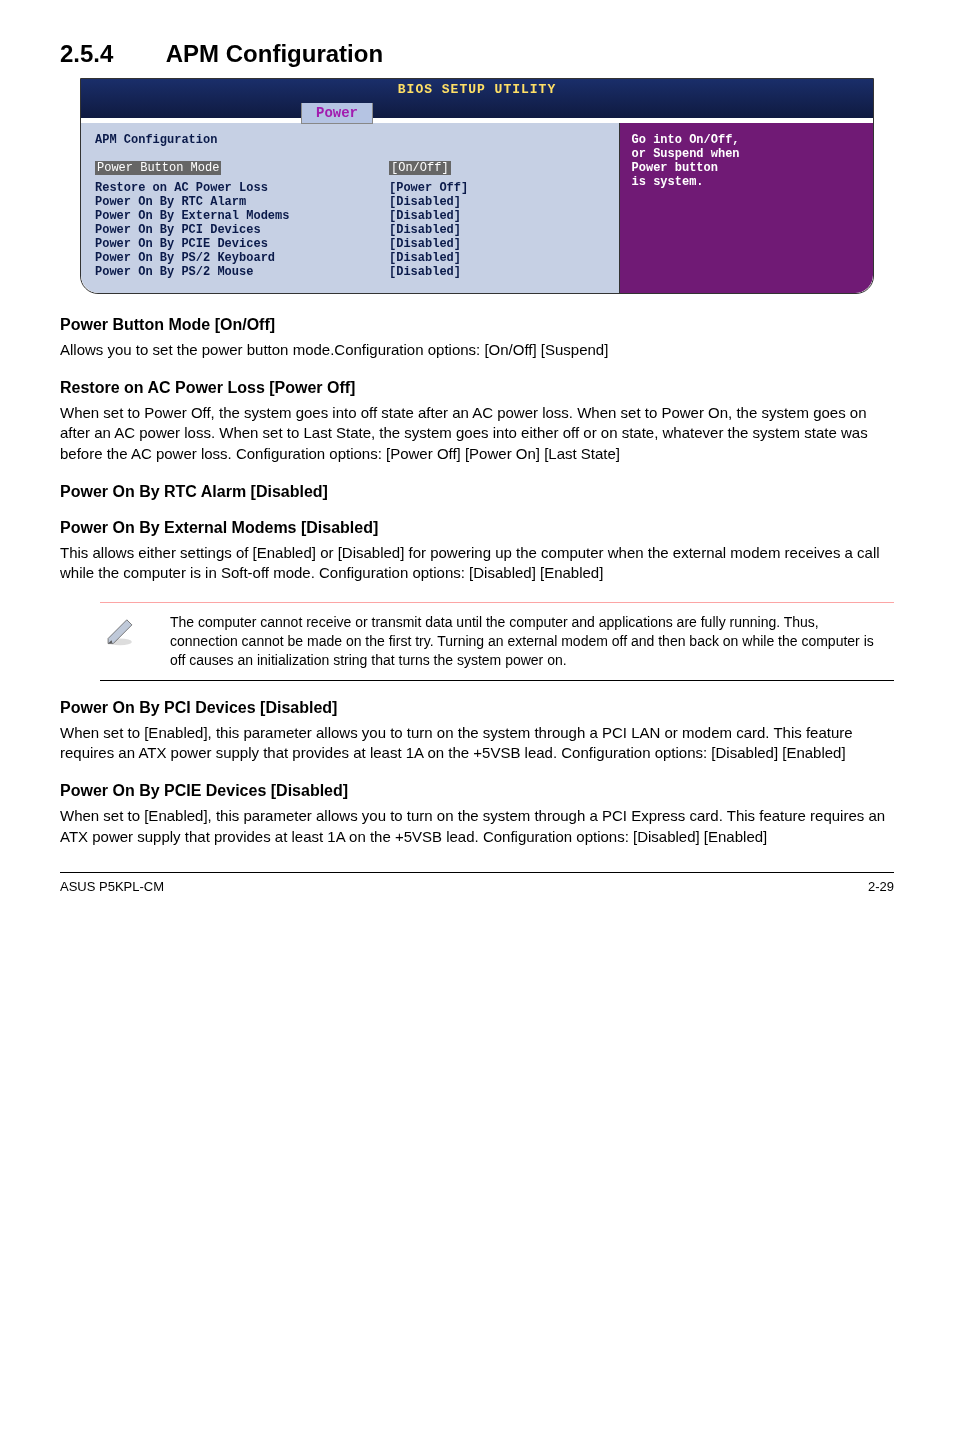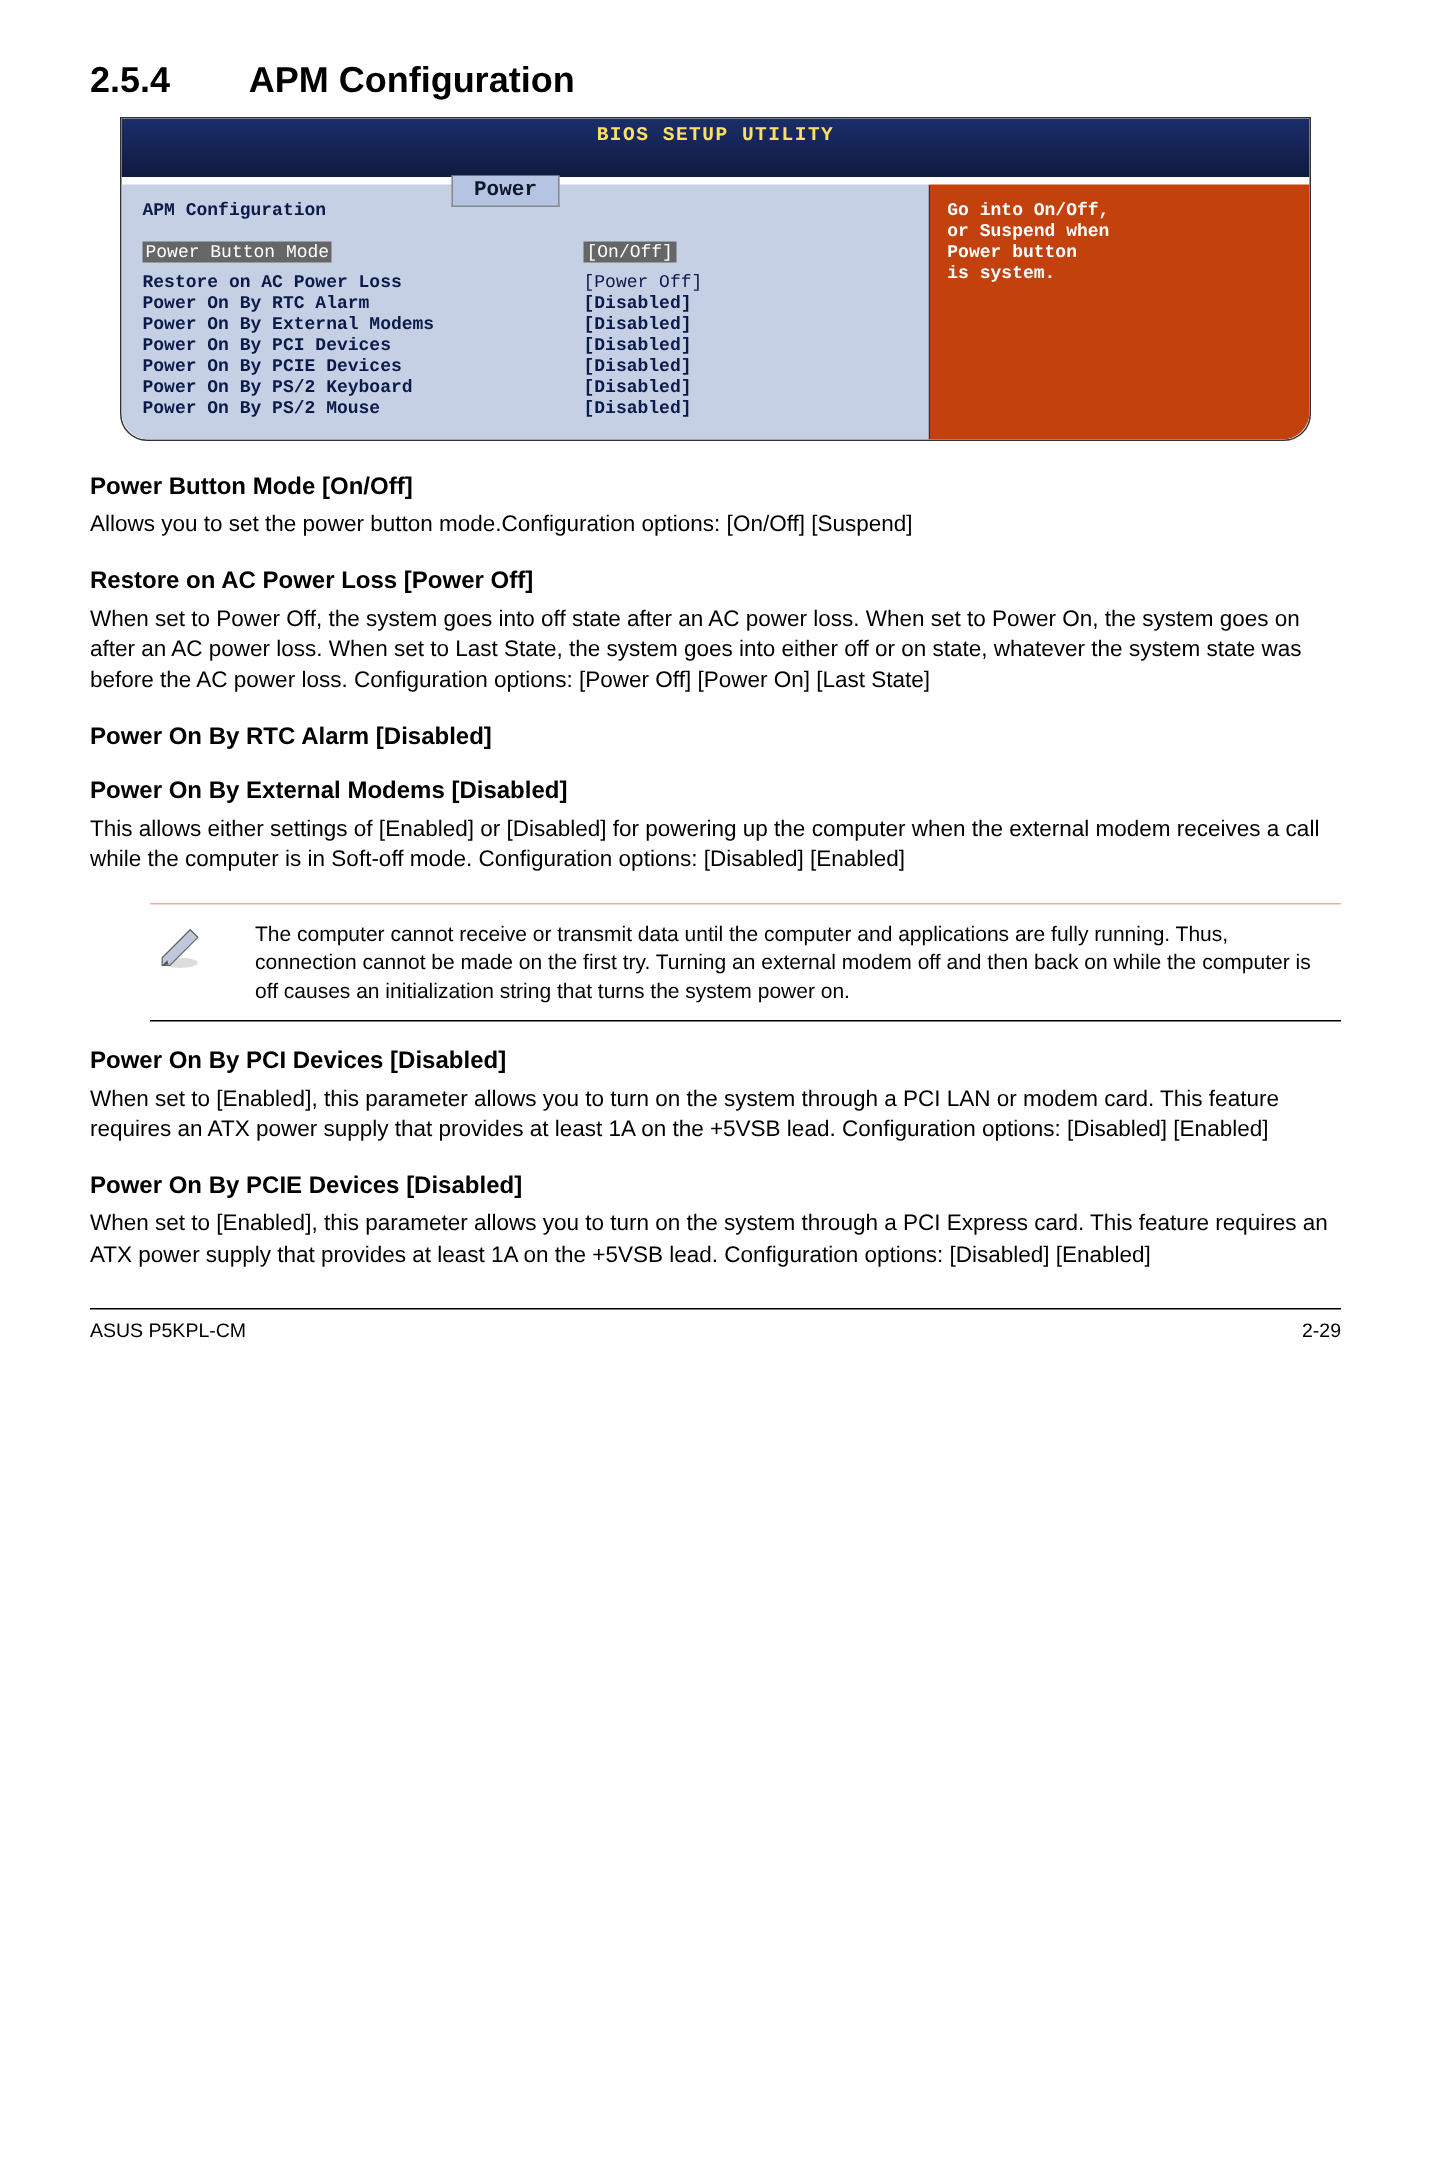--- a/index.html
+++ b/index.html
@@ -35,24 +35,24 @@
       background: linear-gradient(#1a2e6a, #0f1a40);
       color: #ffe066;
       font-weight: bold;
       text-align: center;
       line-height: 22px;
       font-size: 13px;
       letter-spacing: 1px;
     }
     .bios-tab {
       position: absolute;
-      top: 38px;
+      top: 24px;
       left: 220px;
       background: #b5c4e3;
-      color: #0f172a;
+      color: #a21caf;
       font-weight: bold;
       padding: 2px 14px 2px 14px;
       font-size: 14px;
       border: 1px solid #888;
       border-top: none;
       z-index: 2;
     }
     .bios-body {
       display: flex;
       margin-top: 22px;
@@ -60,21 +60,21 @@
     .bios-left {
       flex: 0 0 68%;
       background: #c6d0e4;
       padding: 10px 14px 14px 14px;
       border-right: 1px solid #333;
       color: #0a1a4a;
       border-bottom-left-radius: 18px;
     }
     .bios-right {
       flex: 1;
-      background: #c2410c;
+      background: #701a75;
       color: #fff;
       padding: 10px 12px;
       border-bottom-right-radius: 18px;
     }
     .bios-left .cfg-title { color: #0a1a4a; font-weight: bold; margin-bottom: 8px; }
     .bios-row { display: flex; gap: 44px; }
     .bios-row .lbl { flex: 0 0 250px; white-space: pre; }
     .bios-row .val { }
     .bios-highlight { background: #666; color: #fff; padding: 0 2px; display: inline-block; }
     h3.subhead {
@@ -133,21 +133,21 @@
       <div class="cfg-title">APM Configuration</div>
       <div style="height:6px"></div>
       <div class="bios-row">
         <span class="lbl"><span class="bios-highlight">Power Button Mode</span></span>
         <span class="val"><span class="bios-highlight">[On/Off]</span></span>
       </div>
       <div style="height:6px"></div>
       <div id="bios-rows">
           <div class="bios-row">
             <span class="lbl" style="font-weight: bold;">Restore on AC Power Loss</span>
-            <span class="val" style="font-weight: normal;">[Power Off]</span>
+            <span class="val" style="font-weight: bold;">[Power Off]</span>
           </div>
           <div class="bios-row">
             <span class="lbl" style="font-weight: bold;">Power On By RTC Alarm</span>
             <span class="val" style="font-weight: bold;">[Disabled]</span>
           </div>
           <div class="bios-row">
             <span class="lbl" style="font-weight: bold;">Power On By External Modems</span>
             <span class="val" style="font-weight: bold;">[Disabled]</span>
           </div>
           <div class="bios-row">

